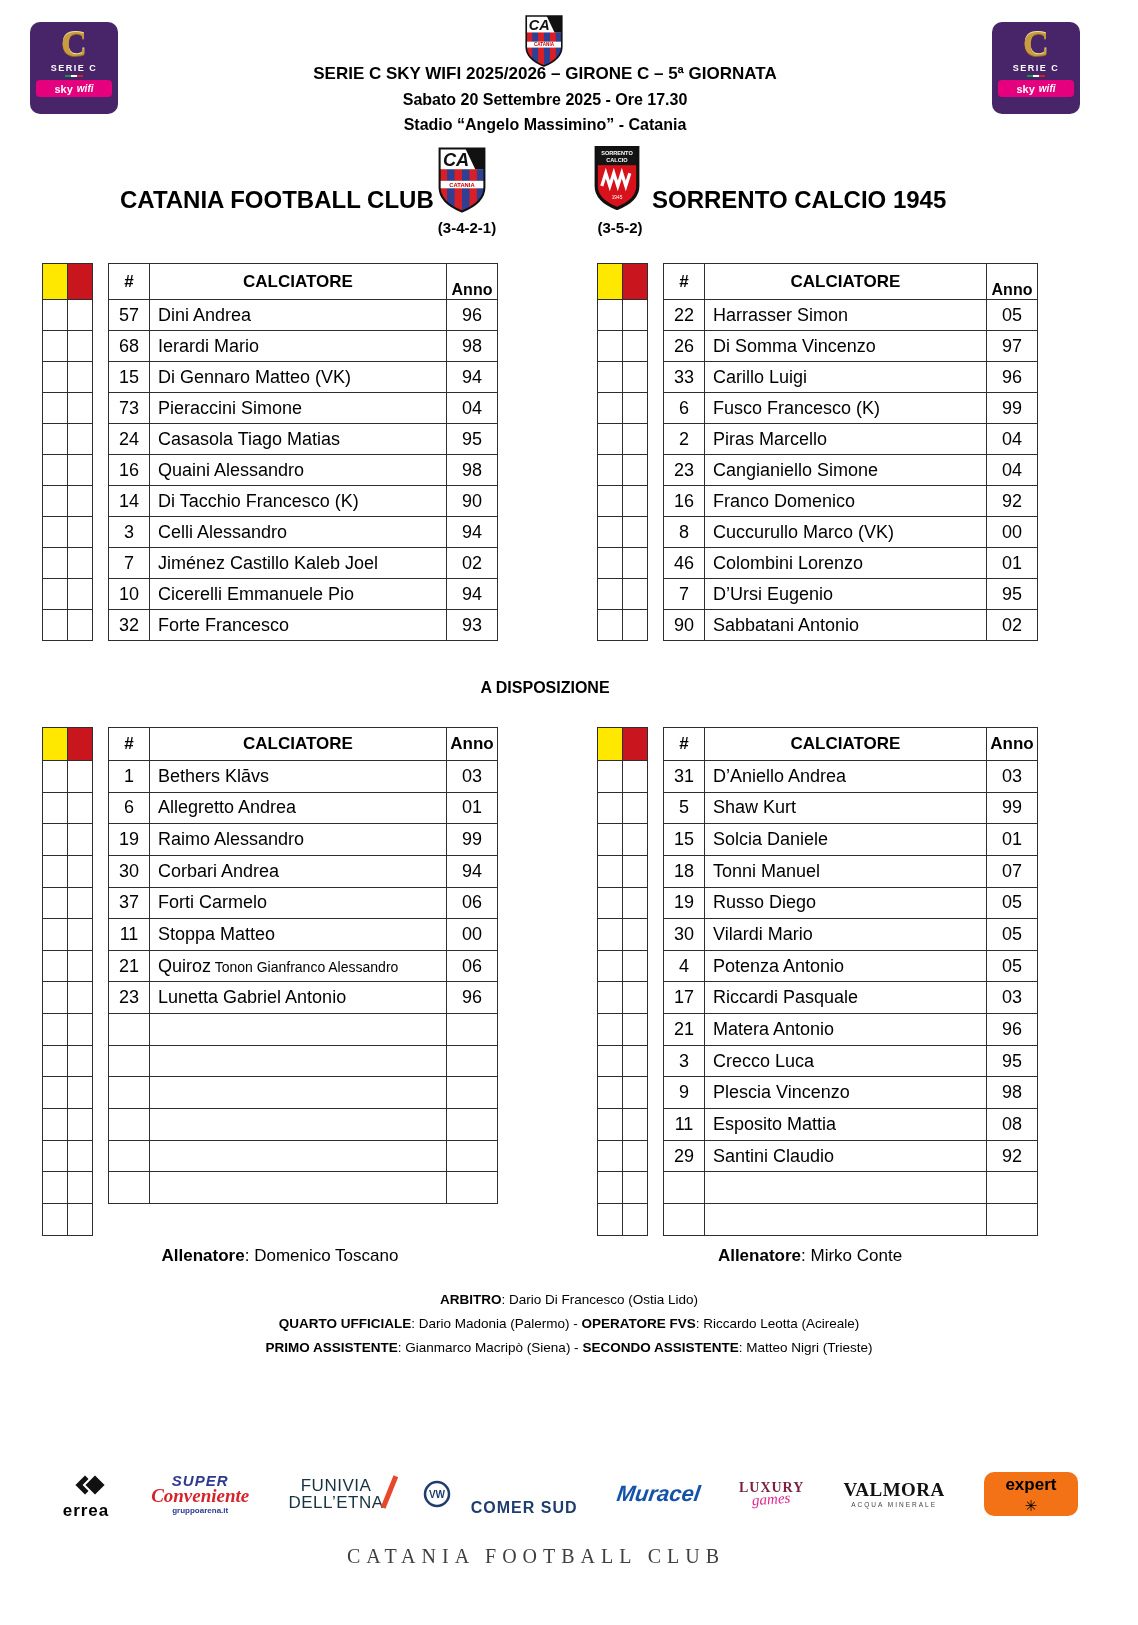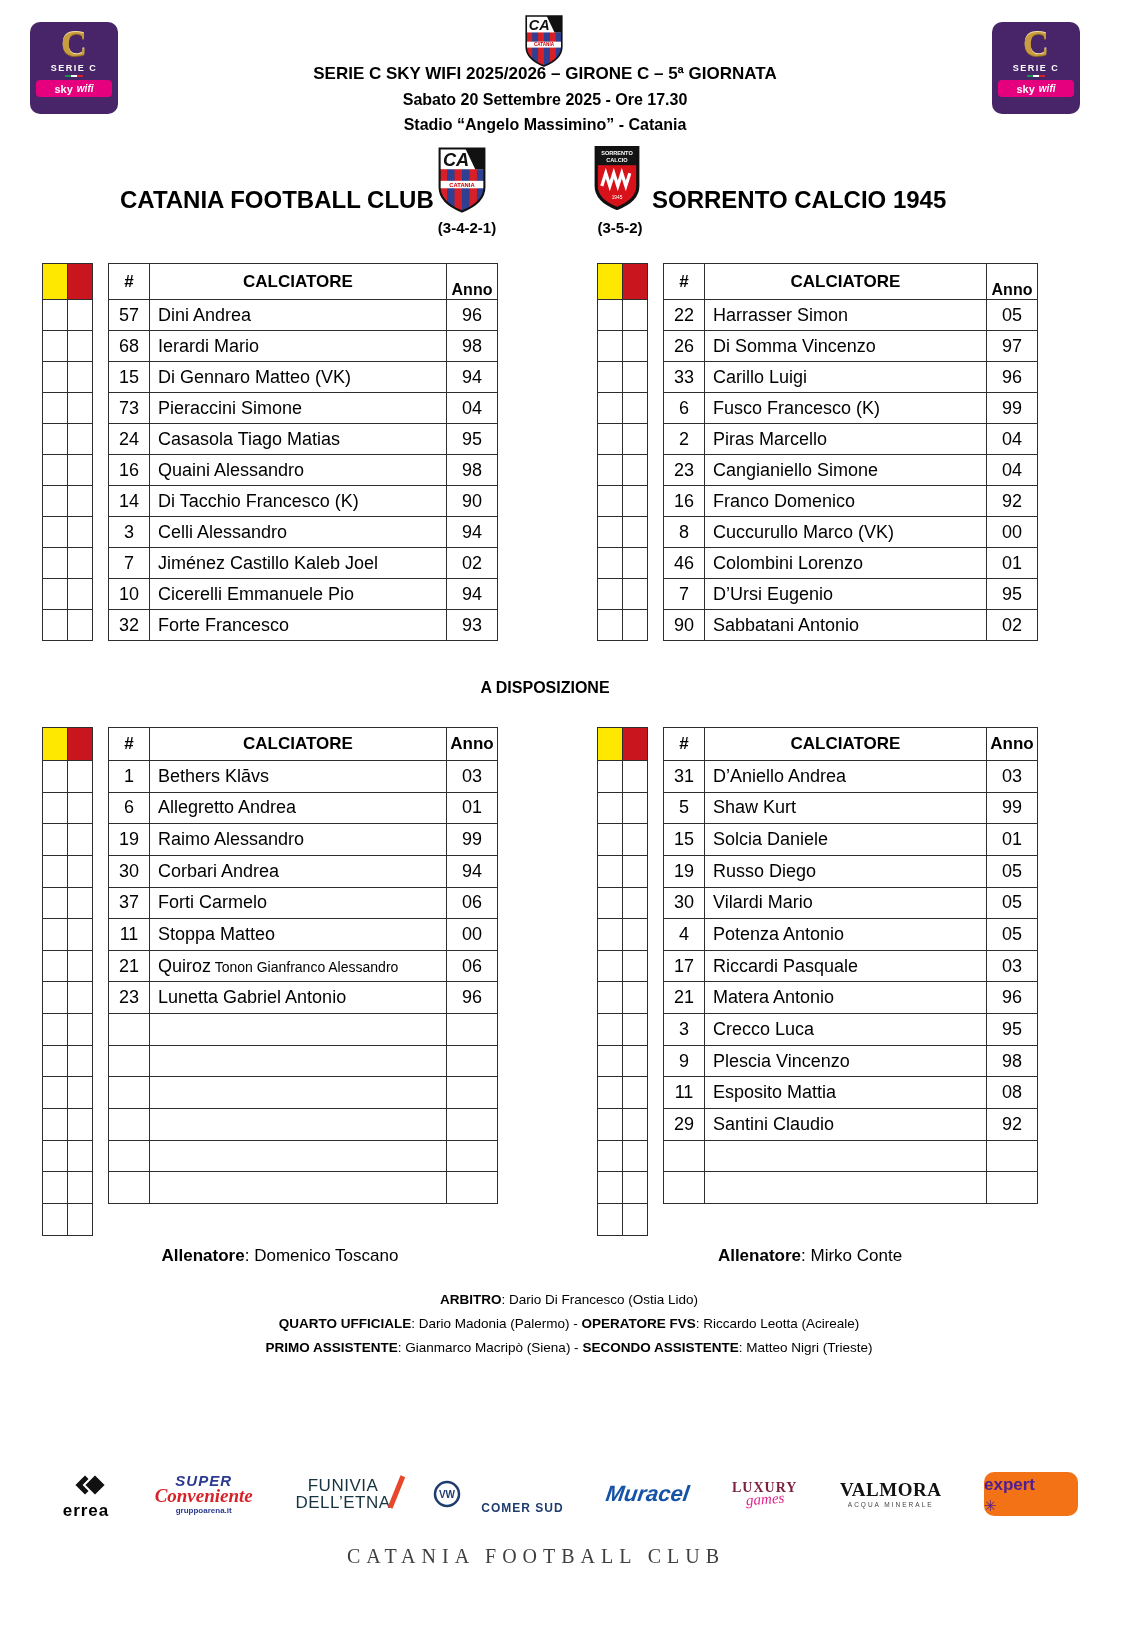--- a/index.html
+++ b/index.html
@@ -70,27 +70,27 @@
   .sponsor-bar{left:60px;top:1448px;width:1018px;height:92px;display:flex;align-items:center;justify-content:space-between;}
   .sp{display:flex;flex-direction:column;align-items:center;justify-content:center;line-height:1;}
   .sp-errea-txt{font-size:17px;font-weight:bold;letter-spacing:1px;margin-top:2px;}
   .sp-super1{font-size:15px;font-weight:bold;font-style:italic;color:#2b3990;letter-spacing:1px;}
   .sp-super2{font-family:"Liberation Serif",serif;font-size:19px;font-weight:bold;font-style:italic;color:#d6232a;margin-top:-2px;}
   .sp-super3{font-size:8px;color:#2b3990;font-weight:bold;margin-top:2px;}
   .sp-funivia{position:relative;}
   .sp-fun1,.sp-fun2{font-size:17px;font-weight:400;color:#173341;letter-spacing:.5px;}
   .sp-fun-slash{position:absolute;right:-8px;top:-2px;width:5px;height:34px;background:#e8472c;transform:rotate(22deg);}
   .sp-comer{flex-direction:row;gap:20px;}
-  .sp-comer-txt{font-size:12px;font-weight:bold;color:#1e3c6e;letter-spacing:1px;margin-top:27px;}
+  .sp-comer-txt{font-size:16px;font-weight:bold;color:#1e3c6e;letter-spacing:1px;margin-top:27px;}
   .sp-muracel{font-size:22px;font-weight:bold;font-style:italic;color:#1553a8;transform:skewX(-8deg);}
   .sp-lux1{font-family:"Liberation Serif",serif;font-size:14px;font-weight:bold;color:#7a1f3d;letter-spacing:1px;}
   .sp-lux2{font-family:"Liberation Serif",serif;font-size:15px;font-style:italic;color:#e3218c;margin-top:-3px;transform:rotate(-4deg);}
   .sp-val1{font-size:19px;font-weight:900;color:#111;font-family:"Liberation Serif",serif;letter-spacing:.5px;}
   .sp-val2{font-size:6.5px;color:#444;letter-spacing:2px;margin-top:3px;}
-  .sp-expert{background:#f47216;border-radius:10px;width:94px;height:44px;display:flex;align-items:flex-start;justify-content:center;gap:5px;color:#4c1d95;}
+  .sp-expert{background:#f47216;border-radius:10px;width:94px;height:44px;display:flex;align-items:center;justify-content:center;gap:5px;color:#000000;}
   .sp-expert-txt{font-size:17px;font-weight:bold;}
   .sp-expert-star{font-size:15px;}
 
   .footer-club{left:0;width:1072px;top:1545px;text-align:center;
     font-family:"Liberation Serif",serif;font-size:20px;letter-spacing:6px;color:#3f3f3f;}
 </style>
 </head>
 <body>
 
 <div class="sheet">
@@ -662,20 +662,25 @@
       <td class="c-num">5</td>
       <td class="c-name">Shaw Kurt</td>
       <td class="c-year">99</td>
         </tr>
         <tr>
       <td class="c-num">15</td>
       <td class="c-name">Solcia Daniele</td>
       <td class="c-year">01</td>
         </tr>
         <tr>
+      <td class="c-num">18</td>
+      <td class="c-name">Tonni Manuel</td>
+      <td class="c-year">07</td>
+        </tr>
+        <tr>
       <td class="c-num">19</td>
       <td class="c-name">Russo Diego</td>
       <td class="c-year">05</td>
         </tr>
         <tr>
       <td class="c-num">30</td>
       <td class="c-name">Vilardi Mario</td>
       <td class="c-year">05</td>
         </tr>
         <tr>

